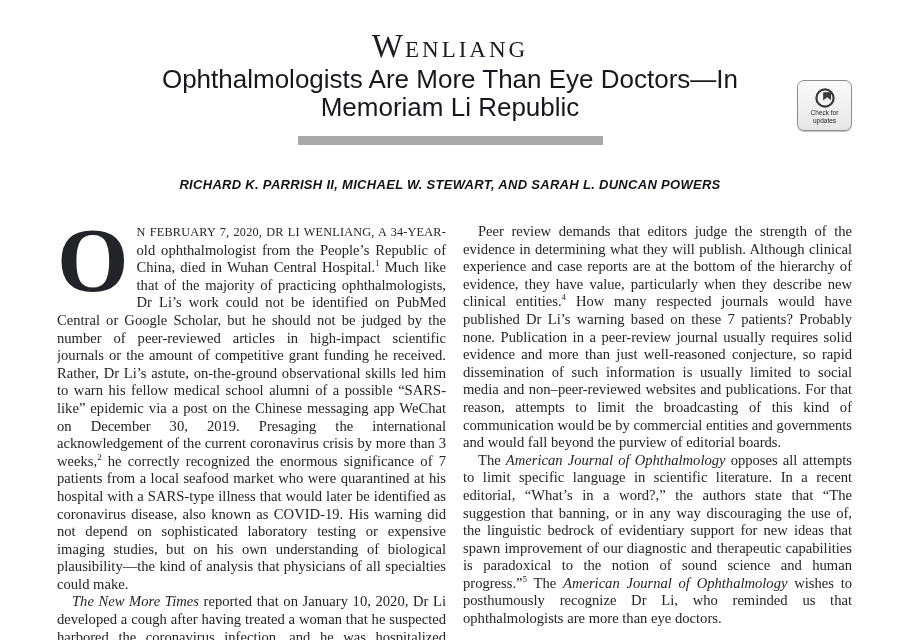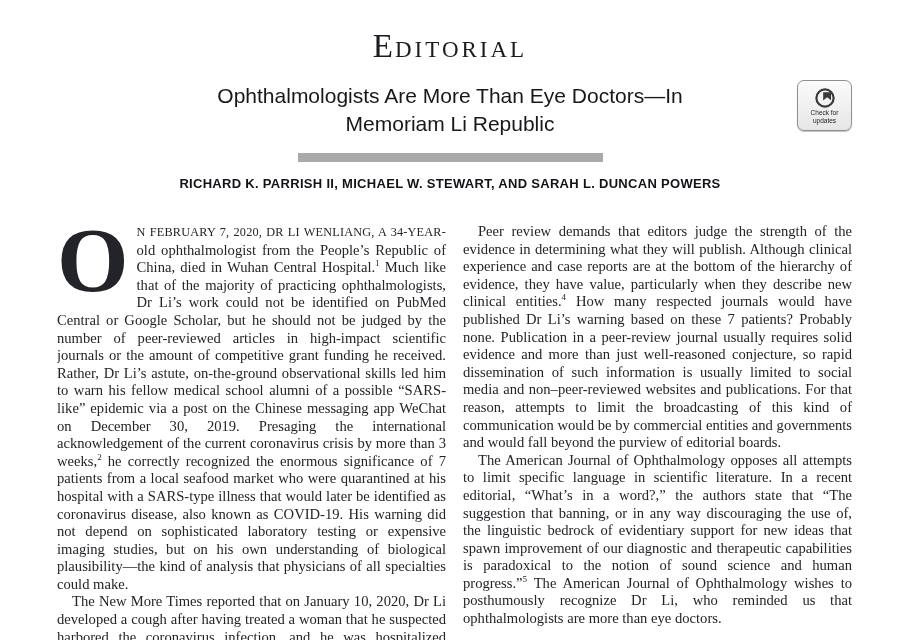--- a/index.html
+++ b/index.html
@@ -20,40 +20,40 @@
     letter-spacing: 3px;
     color: #1b1c22;
     margin-top: 28px;
   }
   .section-label::first-letter { font-size: 33px; letter-spacing: 2px; }
 
   .article-title {
     text-align: center;
     font-family: "Liberation Sans", sans-serif;
     font-weight: 400;
-    font-size: 21px;
+    font-size: 26px;
     line-height: 28px;
     color: #17181d;
-    margin-top: 17px;
   }
 
   .title-rule {
     width: 305px; height: 9px;
     background: #a9a9a9;
     margin: 15px auto 0 auto;
   }
 
   .authors {
     text-align: center;
     font-family: "Liberation Sans", sans-serif;
     font-weight: bold;
     font-size: 13px;
     letter-spacing: 0.3px;
     color: #121318;
-    margin-top: 14px;
+    margin-top: 32px;
+    font-style: italic;
   }
 
   
   .crossmark {
     position: absolute; left: 797px; top: 80px;
     width: 53px; height: 49px;
     border: 1px solid #8f8f8f;
     border-radius: 7px;
     background: linear-gradient(#fbfbfb, #e6e6e6);
     box-shadow: 0 1px 1px rgba(0,0,0,0.25);
@@ -85,33 +85,33 @@
 
   .dropcap {
     float: left;
     font-family: "Liberation Serif", serif;
     font-weight: bold;
     font-size: 92px;
     line-height: 70px;
     margin: 2px 8px 0 0;
   }
   .run-caps { font-size: 0.84em; letter-spacing: 0.2px; }
-  .run-it { }
+  .run-it { font-style: italic; }
   .run-n { }
   sup.run-sup {
     font-size: 9px; line-height: 0; vertical-align: super;
     color: #23242a; cursor: pointer;
   }
 </style>
 </head>
 <body>
 
 <div class="page">
 
-  <div class="section-label">EDITORIAL</div>
+  <div class="section-label">WENLIANG</div>
 
   <div class="article-title">
     <div>Ophthalmologists Are More Than Eye Doctors—In</div>
     <div>Memoriam Li Republic</div>
   </div>
 
   <div class="title-rule"></div>
 
   <div class="authors">RICHARD K. PARRISH II, MICHAEL W. STEWART, AND SARAH L. DUNCAN POWERS</div>
 

